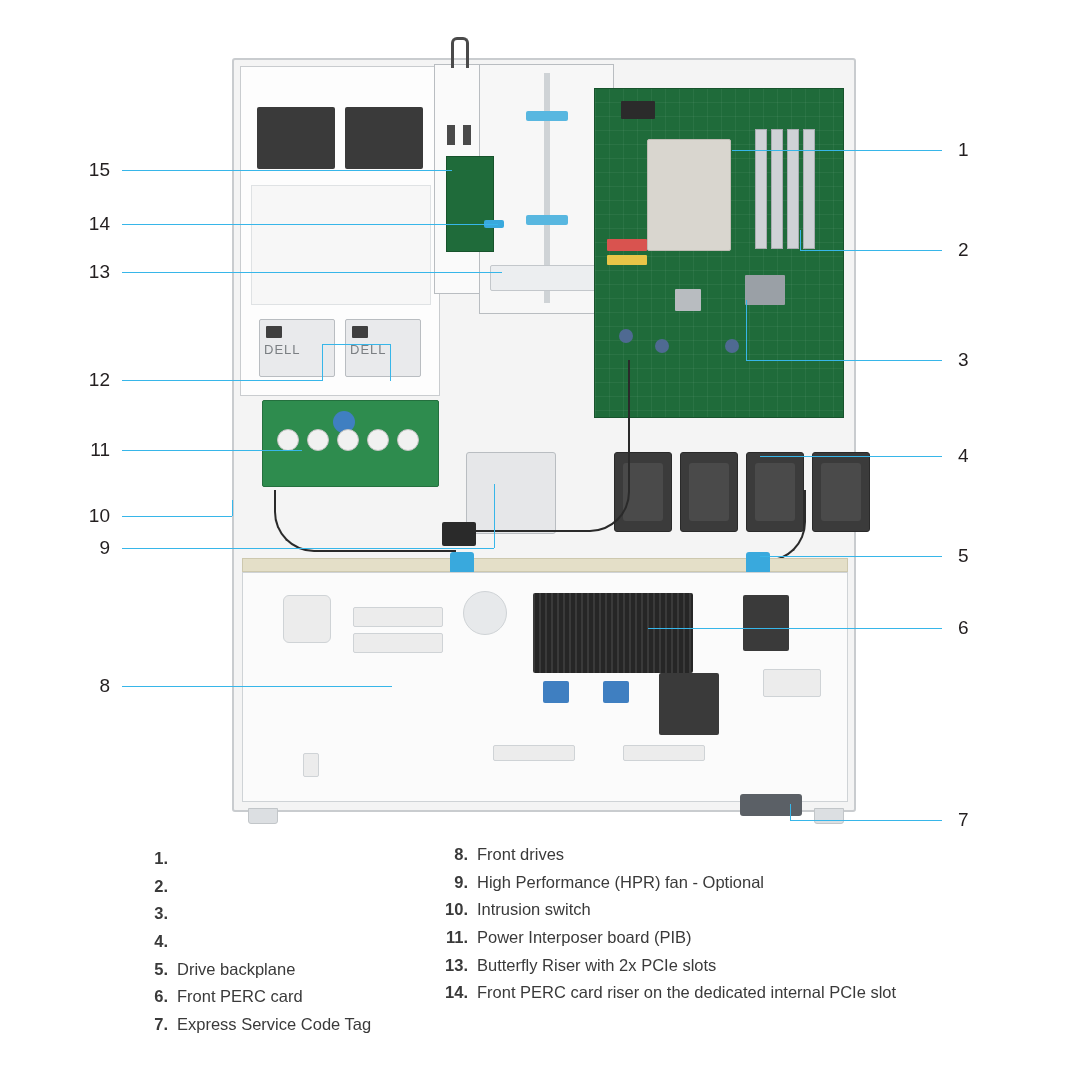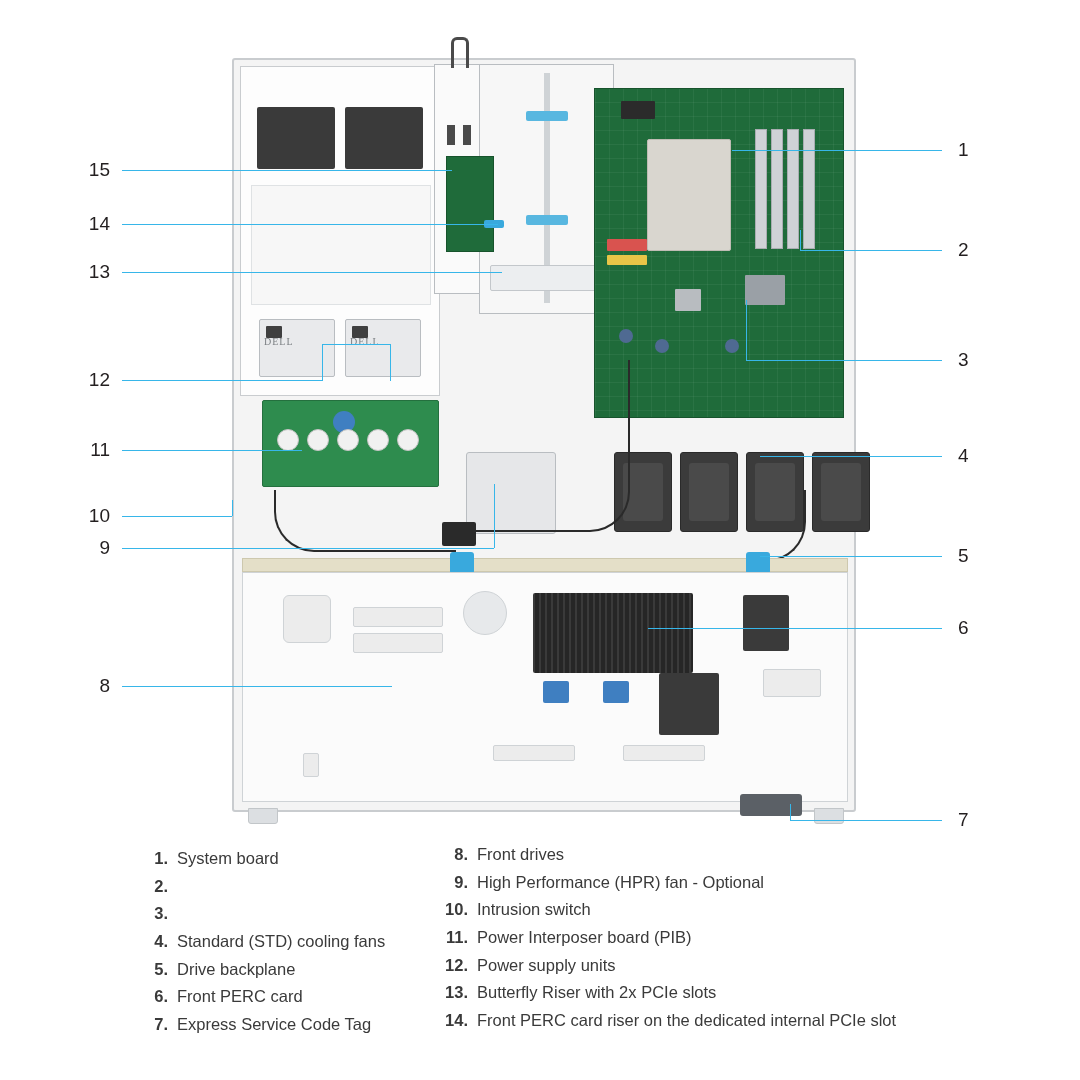--- a/index.html
+++ b/index.html
@@ -48,21 +48,21 @@
     background:#fdfdfd;border:1px solid #c9cccf;
   }
   .psu-slot{
     position:absolute;width:78px;height:62px;background:#3a3a3a;border-radius:2px;
   }
   .psu-unit{
     position:absolute;width:74px;height:56px;background:#e9eaec;
     border:1px solid #b9bdc1;border-radius:2px;
   }
   .psu-unit .bar{position:absolute;left:6px;top:6px;width:16px;height:12px;background:#3f3f3f;border-radius:1px;}
-  .psu-unit .txt{position:absolute;left:4px;top:16px;font-size:10px;color:#7b7f83;letter-spacing:1px;transform:scaleX(1);font-family:Liberation Serif, serif;}
+  .psu-unit .txt{position:absolute;left:4px;top:22px;font-size:13px;color:#7b7f83;letter-spacing:1px;transform:scaleX(1);}
 
   .boss{
     left:200px;top:4px;width:56px;height:230px;background:#fafafa;border:1px solid #b9bdc1;
   }
   .boss .handle{position:absolute;left:16px;top:-28px;width:12px;height:28px;border:3px solid #4a4a4a;border-bottom:none;border-radius:6px 6px 0 0;background:transparent;}
   .boss .slotA{position:absolute;left:12px;top:60px;width:8px;height:20px;background:#4a4a4a;}
   .boss .slotB{position:absolute;left:28px;top:60px;width:8px;height:20px;background:#4a4a4a;}
 
   .riser{
     left:245px;top:4px;width:135px;height:250px;background:#f7f7f7;border:1px solid #b9bdc1;
@@ -283,31 +283,29 @@
   <div class="callout right" style="left:958px;top:446px;">4</div>
   <div class="callout right" style="left:958px;top:546px;">5</div>
   <div class="callout right" style="left:958px;top:618px;">6</div>
   <div class="callout right" style="left:958px;top:810px;">7</div>
 
   <div class="legend">
     <div class="col-left">
       <ol>
         <li>
           <span class="num">1.</span>
-          <span class="txt">System board</span>
         </li>
         <li>
           <span class="num">2.</span>
         </li>
         <li>
           <span class="num">3.</span>
         </li>
         <li>
           <span class="num">4.</span>
-          <span class="txt">Standard (STD) cooling fans</span>
         </li>
         <li>
           <span class="num">5.</span>
           <span class="txt">Drive backplane</span>
         </li>
         <li>
           <span class="num">6.</span>
           <span class="txt">Front PERC card</span>
         </li>
         <li>
@@ -329,24 +327,20 @@
         </li>
         <li>
           <span class="num">10.</span>
           <span class="txt">Intrusion switch</span>
         </li>
         <li>
           <span class="num">11.</span>
           <span class="txt">Power Interposer board (PIB)</span>
         </li>
         <li>
-          <span class="num">12.</span>
-          <span class="txt">Power supply units</span>
-        </li>
-        <li>
           <span class="num">13.</span>
           <span class="txt">Butterfly Riser with 2x PCIe slots</span>
         </li>
         <li>
           <span class="num">14.</span>
           <span class="txt">Front PERC card riser on the dedicated internal PCIe slot</span>
         </li>
       </ol>
     </div>
   </div>

